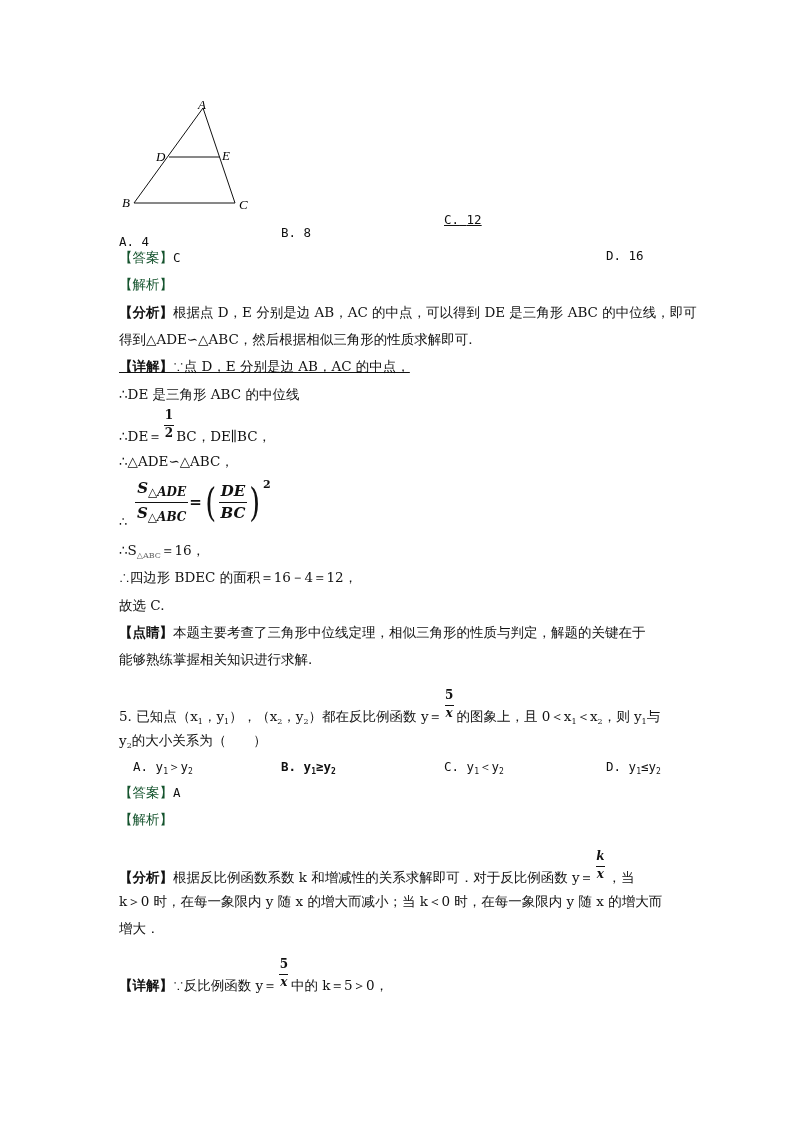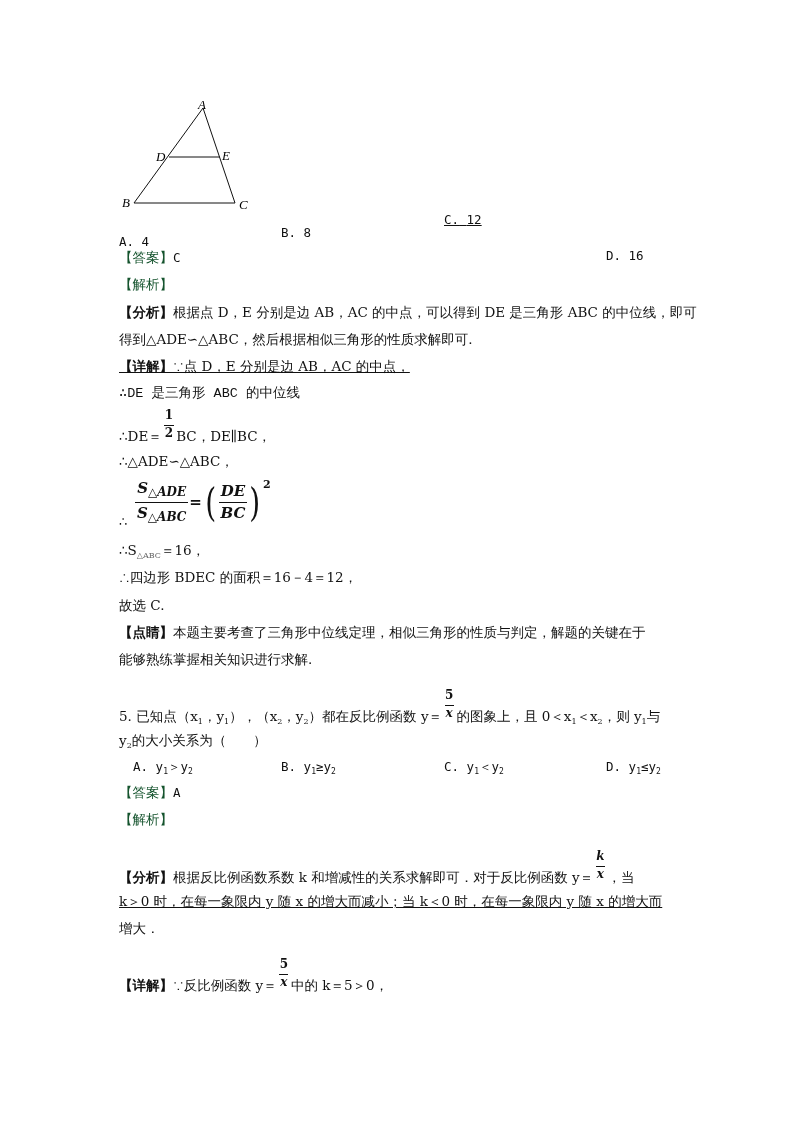--- a/index.html
+++ b/index.html
@@ -61,21 +61,21 @@
 
 <div class="line" style="top:303px;">
   <span class="bold">【分析】</span><span>根据点 D，E 分别是边 AB，AC 的中点，可以得到 DE 是三角形 ABC 的中位线，即可</span>
 </div>
 <div class="line" style="top:330px;">得到△ADE∽△ABC，然后根据相似三角形的性质求解即可.</div>
 
 <div class="line" style="top:357px;text-decoration:underline;">
   <span class="bold">【详解】</span><span>∵点 D，E 分别是边 AB，AC 的中点，</span>
 </div>
 
-<div class="line" style="top:385px;font-family:Liberation Mono, monospace;">∴DE 是三角形 ABC 的中位线</div>
+<div class="line" style="top:385px;">∴DE 是三角形 ABC 的中位线</div>
 
 <div class="line" style="top:424px;">
   <span>∴DE＝</span><span class="frac tall">
       <span class="num">1</span>
       <span class="den">2</span>
     </span><span>BC，DE∥BC，</span>
 </div>
 
 <div class="line" style="top:452px;">∴△ADE∽△ABC，</div>
 
@@ -112,39 +112,39 @@
       <span class="num">5</span>
       <span class="den" style="font-style:italic;">x</span>
     </span><span>的图象上，且 0＜x</span><sub>1</sub><span>＜x</span><sub>2</sub><span>，则 y</span><sub>1</sub><span>与</span>
 </div>
 <div class="line" style="top:731px;">
   <span>y</span><sub>2</sub><span>的大小关系为（　　）</span>
 </div>
 
 <div>
   <span class="opt" style="left:133px; top:759px;"><span>A.</span> <span>y</span><sub>1</sub><span>＞</span><span>y</span><sub>2</sub></span>
-  <span class="opt" style="left:281px; top:759px;"><span>B.</span> <span>y</span><sub>1</sub><span>≥</span><span>y</span><sub>2</sub></span>
+  <span class="opt" style="left:281px; top:759px;font-weight:bold;"><span>B.</span> <span>y</span><sub>1</sub><span>≥</span><span>y</span><sub>2</sub></span>
   <span class="opt" style="left:444px; top:759px;"><span>C.</span> <span>y</span><sub>1</sub><span>＜</span><span>y</span><sub>2</sub></span>
   <span class="opt" style="left:606px; top:759px;"><span>D.</span> <span>y</span><sub>1</sub><span>≤</span><span>y</span><sub>2</sub></span>
 </div>
 
 <div class="line" style="top:783px;">
   <span class="blue">【答案】</span><span class="mono">A</span>
 </div>
 <div class="line" style="top:810px;">
   <span class="blue">【解析】</span>
 </div>
 
 <div class="line" style="top:865px;">
   <span class="bold">【分析】</span><span>根据反比例函数系数 k 和增减性的关系求解即可．对于反比例函数 y＝</span><span class="frac tall">
       <span class="num" style="font-style:italic;">k</span>
       <span class="den" style="font-style:italic;">x</span>
     </span><span>，当</span>
 </div>
-<div class="line" style="top:892px;text-decoration:underline;">k＞0 时，在每一象限内 y 随 x 的增大而减小；当 k＜0 时，在每一象限内 y 随 x 的增大而</div>
+<div class="line" style="top:892px;">k＞0 时，在每一象限内 y 随 x 的增大而减小；当 k＜0 时，在每一象限内 y 随 x 的增大而</div>
 <div class="line" style="top:919px;">增大．</div>
 
 <div class="line" style="top:973px;">
   <span class="bold">【详解】</span><span>∵反比例函数 y＝</span><span class="frac tall">
       <span class="num">5</span>
       <span class="den" style="font-style:italic;">x</span>
     </span><span>中的 k＝5＞0，</span>
 </div>
 
 </body></html>

